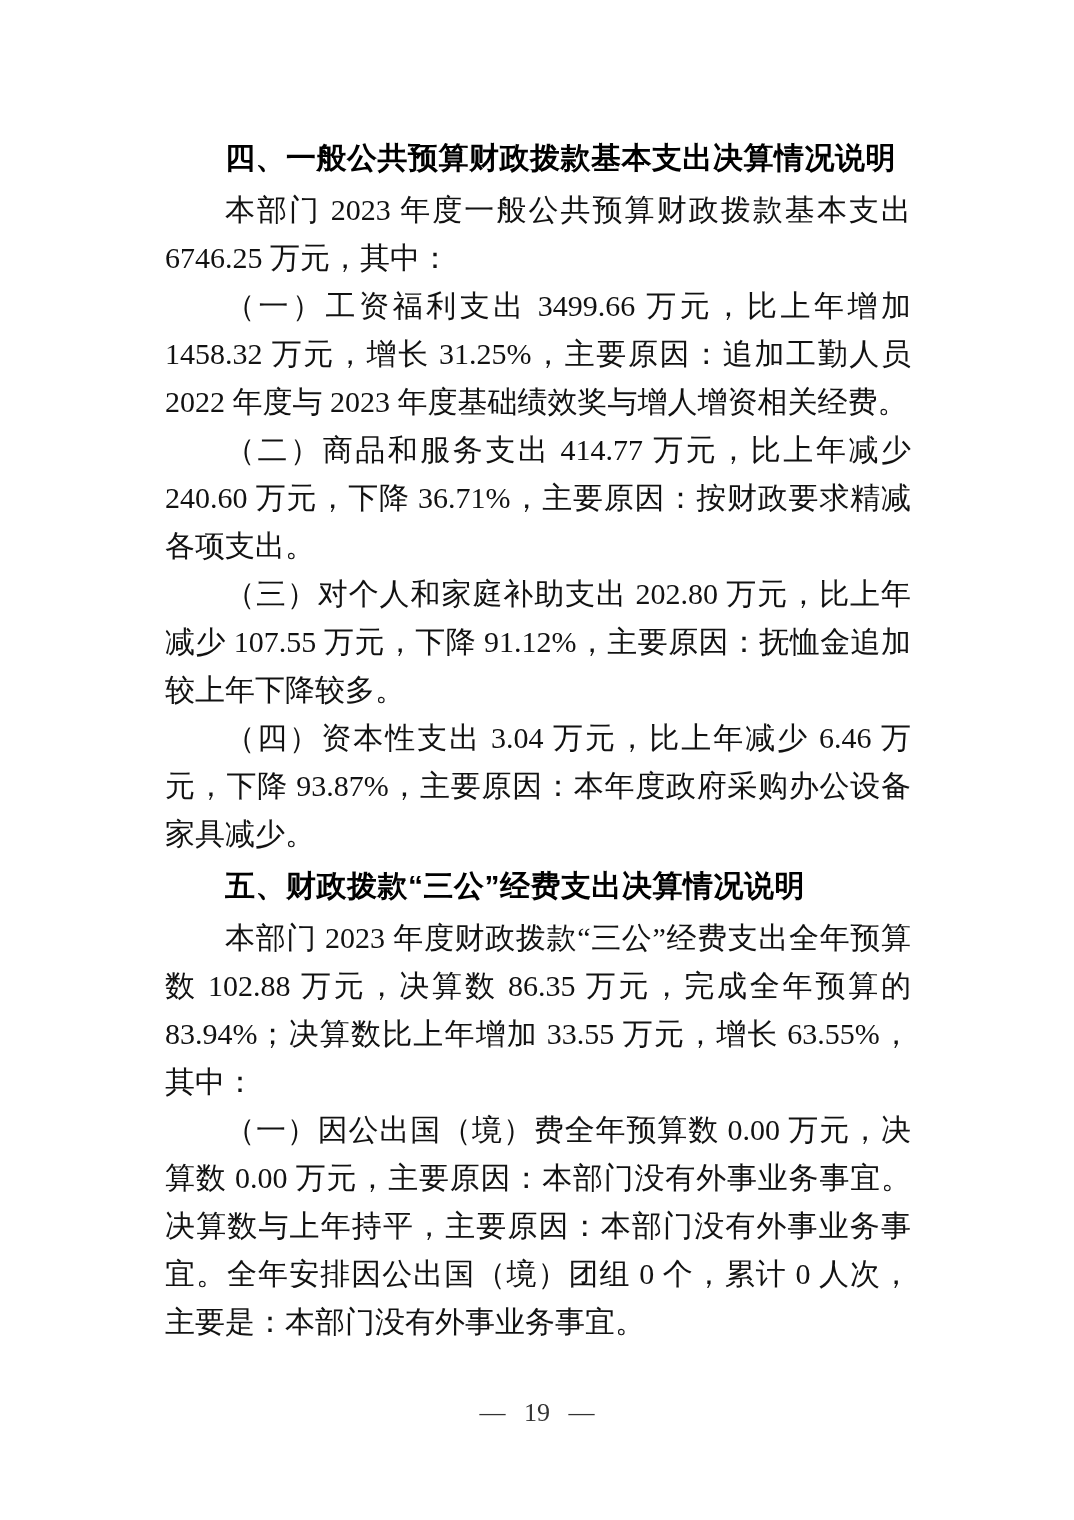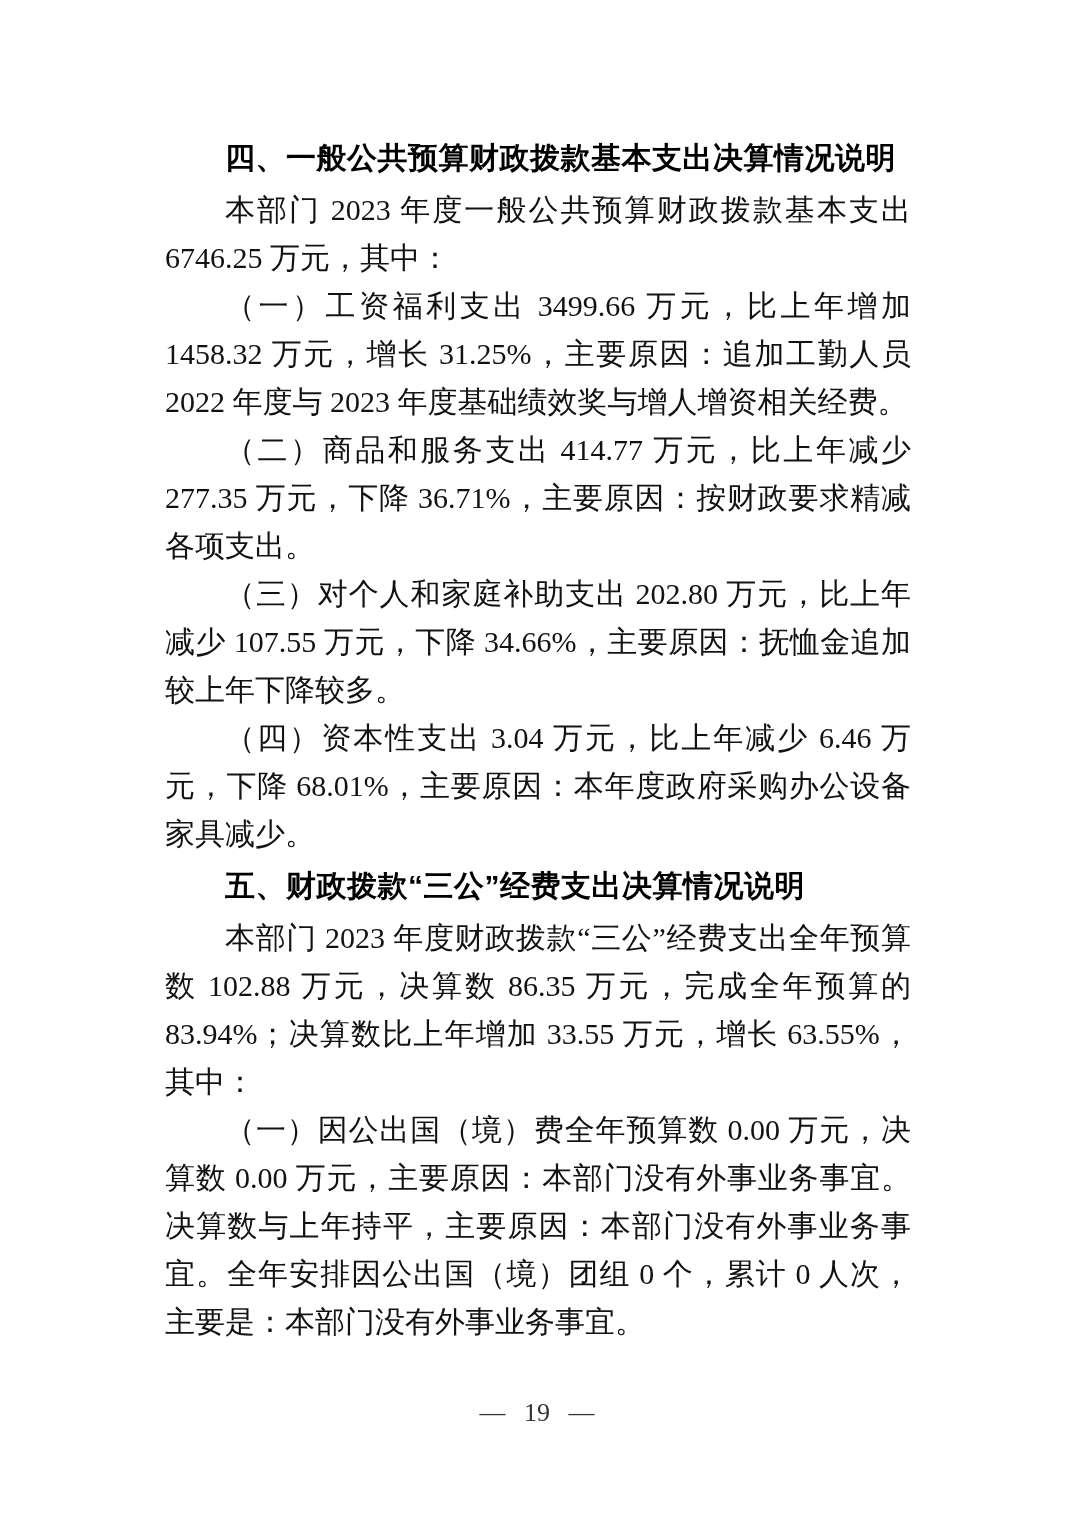--- a/index.html
+++ b/index.html
@@ -57,23 +57,23 @@
   }
 </style>
 </head>
 <body>
 
 <div class="page">
   <main class="content">
     <h2 class="sec-heading">四、一般公共预算财政拨款基本支出决算情况说明</h2>
     <p class="body-para">本部门 2023 年度一般公共预算财政拨款基本支出 6746.25 万元，其中：</p>
     <p class="body-para">（一）工资福利支出 3499.66 万元，比上年增加 1458.32 万元，增长 31.25%，主要原因：追加工勤人员 2022 年度与 2023 年度基础绩效奖与增人增资相关经费。</p>
-    <p class="body-para">（二）商品和服务支出 414.77 万元，比上年减少 277.35 万元，下降 36.71%，主要原因：按财政要求精减各项支出。</p>
-    <p class="body-para">（三）对个人和家庭补助支出 202.80 万元，比上年减少 107.55 万元，下降 34.66%，主要原因：抚恤金追加较上年下降较多。</p>
-    <p class="body-para">（四）资本性支出 3.04 万元，比上年减少 6.46 万元，下降 68.01%，主要原因：本年度政府采购办公设备家具减少。</p>
+    <p class="body-para">（二）商品和服务支出 414.77 万元，比上年减少 240.60 万元，下降 36.71%，主要原因：按财政要求精减各项支出。</p>
+    <p class="body-para">（三）对个人和家庭补助支出 202.80 万元，比上年减少 107.55 万元，下降 91.12%，主要原因：抚恤金追加较上年下降较多。</p>
+    <p class="body-para">（四）资本性支出 3.04 万元，比上年减少 6.46 万元，下降 93.87%，主要原因：本年度政府采购办公设备家具减少。</p>
 
     <h2 class="sec-heading">五、财政拨款“三公”经费支出决算情况说明</h2>
     <p class="body-para">本部门 2023 年度财政拨款“三公”经费支出全年预算数 102.88 万元，决算数 86.35 万元，完成全年预算的 83.94%；决算数比上年增加 33.55 万元，增长 63.55%，其中：</p>
     <p class="body-para">（一）因公出国（境）费全年预算数 0.00 万元，决算数 0.00 万元，主要原因：本部门没有外事业务事宜。决算数与上年持平，主要原因：本部门没有外事业务事宜。全年安排因公出国（境）团组 0 个，累计 0 人次，主要是：本部门没有外事业务事宜。</p>
   </main>
 
   <footer class="footer">
     <span class="page-number">— 19 —</span>
   </footer>
 </div>

